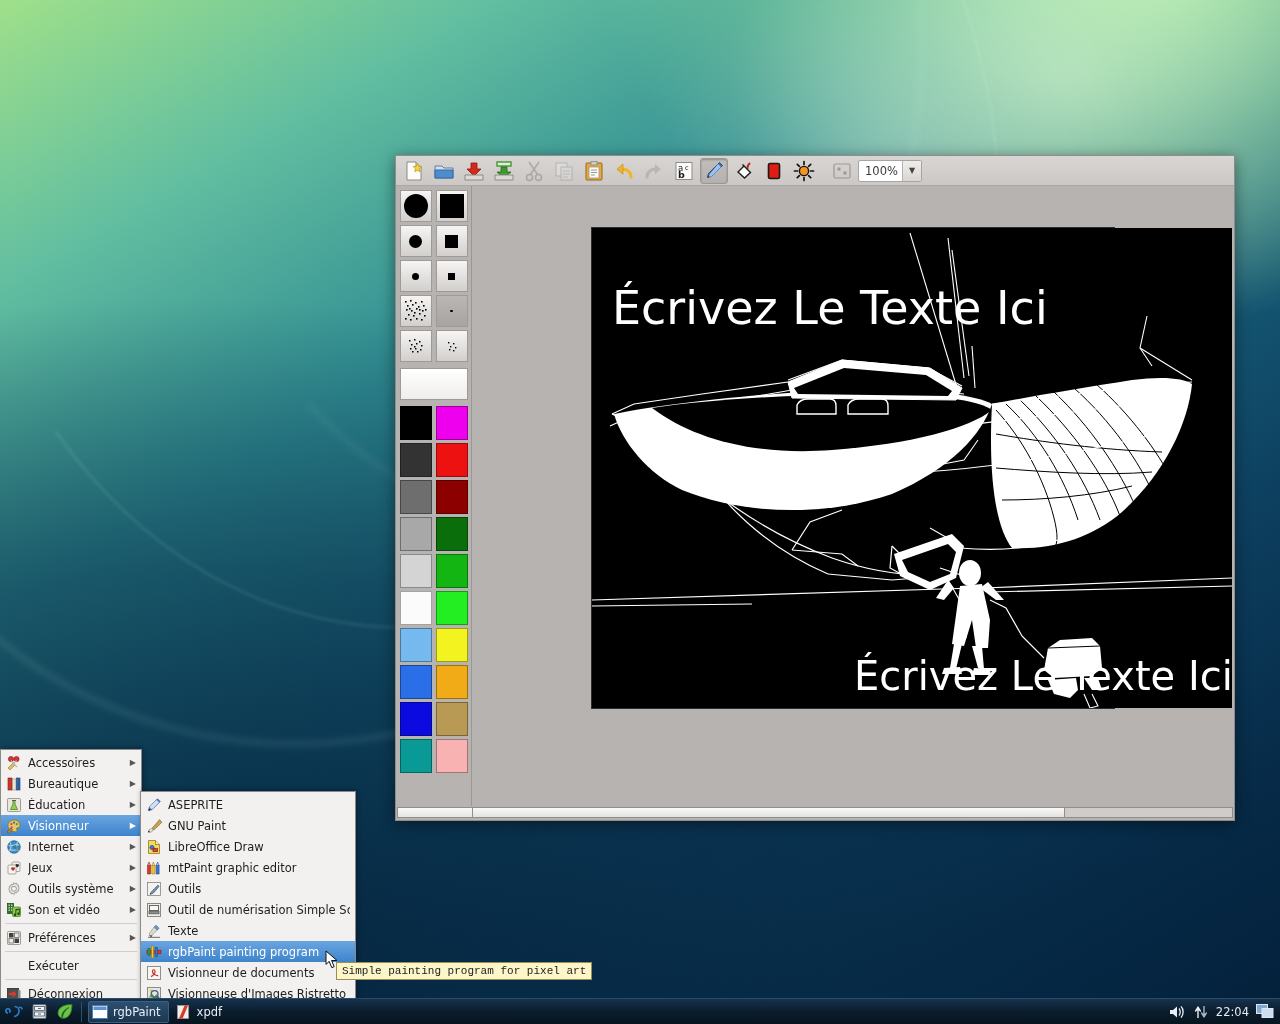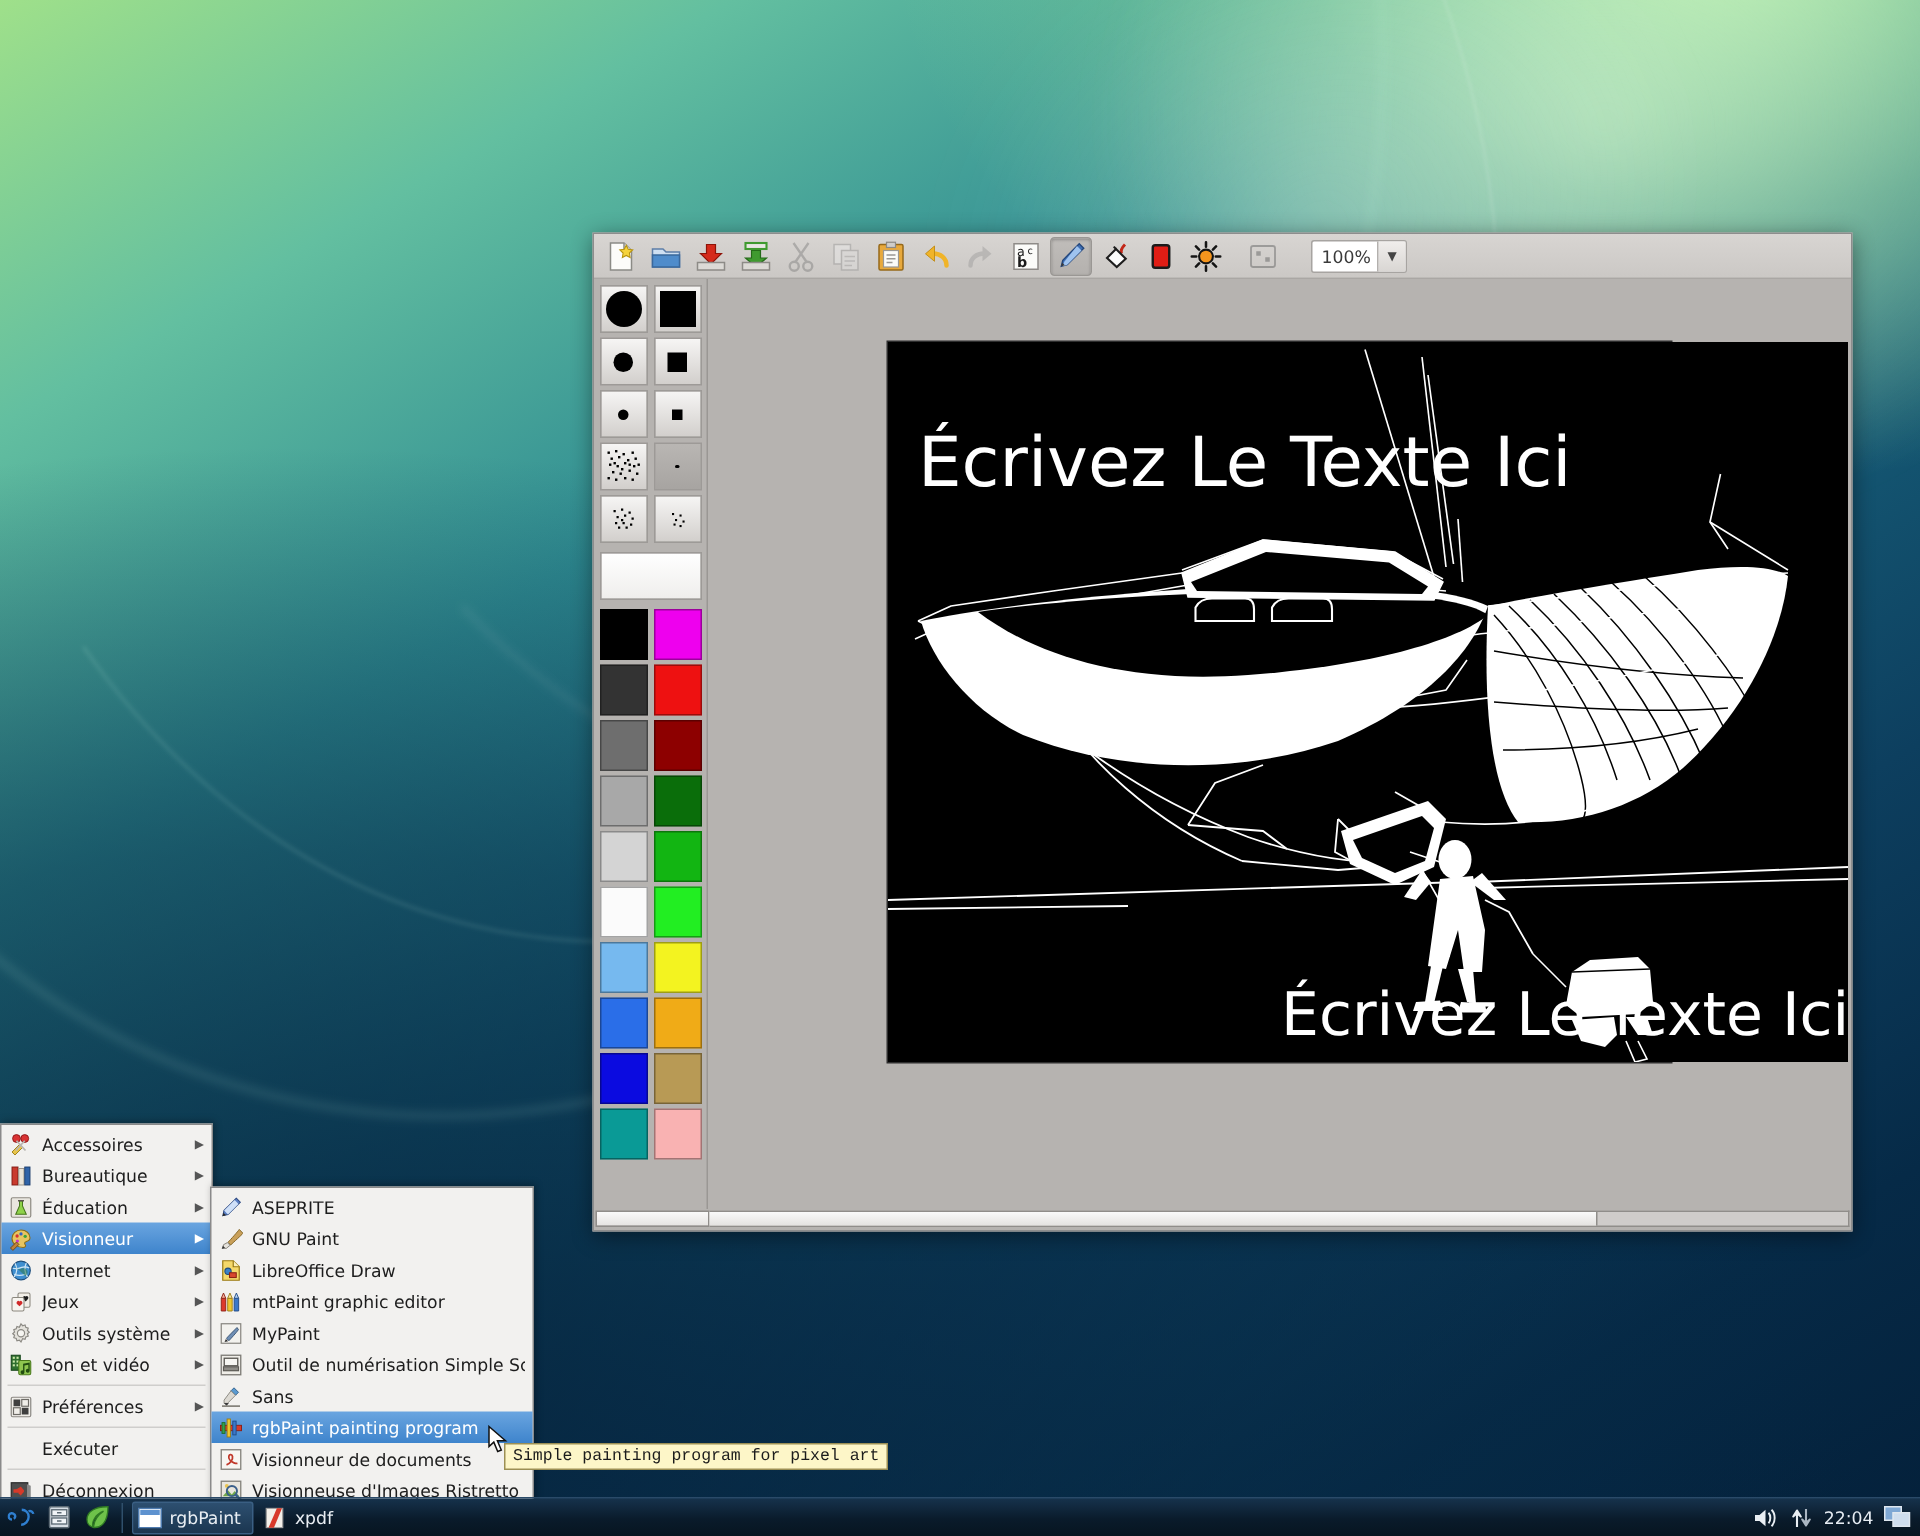--- a/index.html
+++ b/index.html
@@ -51,21 +51,21 @@
   .toolbar {
     height: 30px; background: linear-gradient(#d8d5d2,#cbc8c5);
     border-bottom: 1px solid #aaa7a4;
     display: flex; align-items: center; padding: 0 4px; gap: 2px;
   }
   .tbtn { width: 28px; height: 26px; display:flex; align-items:center; justify-content:center; border:1px solid transparent; border-radius:3px; }
   .tbtn.active { background: linear-gradient(#c0bdba,#b4b1ae); border-color:#9a9794; box-shadow: inset 0 1px 2px rgba(0,0,0,0.25); }
   .tbtn.sep { width: 6px; }
   .tbtn svg { display:block; }
   .zoom-combo {
-    margin-left: 16px; height: 22px; width: 64px; display:flex; align-items:center;
+    margin-left: 0; height: 22px; width: 64px; display:flex; align-items:center;
     background:#fff; border:1px solid #a7a4a1; border-radius:2px; font-size:11.5px; color:#3a3a3a;
   }
   .zoom-combo .zv { padding-left:6px; flex:1; }
   .zoom-combo .zarrow { width:19px; height:20px; display:flex; align-items:center; justify-content:center;
      background: linear-gradient(#f0eeec,#d9d6d3); border-left:1px solid #b3b0ad; font-size:8px; color:#444; }
 
   .workarea { flex: 1; display: flex; min-height: 0; }
   .palette {
     width: 76px; background: #b6b3b0; border-right: 1px solid #9a9794;
     padding: 4px 3px 2px 3px; display:flex; flex-direction: column; align-items:center; gap:3px;
@@ -704,38 +704,38 @@
         <path d="M10.1 5.5L11.6 2l1.5 3.5z" fill="#b5d2f3" stroke="#1f4a85" stroke-width=".6"></path>
       </svg>
       <span class="mlabel">mtPaint graphic editor</span>
     </div>
     <div class="mi">
       <svg class="mi-ico" viewBox="0 0 16 16">
         <rect x="1.5" y="1.5" width="13" height="13" fill="#f3f2ee" stroke="#86847e" stroke-width=".8"></rect>
         <path d="M12 4c-2 2-5.5 5.5-7 7.2l1.6 1.6C8.3 11 11.6 7.4 13 5.4z" fill="#6f8fb5" stroke="#37506f" stroke-width=".6"></path>
         <path d="M4.6 11.6l1.5 1.5-2.4.6z" fill="#2d2d2d"></path>
       </svg>
-      <span class="mlabel">MyPaint</span>
+      <span class="mlabel">Outils</span>
     </div>
     <div class="mi">
       <svg class="mi-ico" viewBox="0 0 16 16">
         <rect x="1.5" y="1.5" width="13" height="13" fill="#f0eee8" stroke="#7f7d77" stroke-width=".9"></rect>
         <rect x="3.5" y="3.5" width="9" height="5" fill="#f7f6f2" stroke="#5c5a55" stroke-width=".9"></rect>
         <rect x="3" y="9.2" width="10" height="2.6" fill="#8f8d87" stroke="#5c5a55" stroke-width=".8"></rect>
       </svg>
       <span class="mlabel">Outil de numérisation Simple Scan</span>
     </div>
     <div class="mi">
       <svg class="mi-ico" viewBox="0 0 16 16">
         <path d="M10 2.2l3 3-2 2-3-3z" fill="#5a9ad0" stroke="#2e5c87" stroke-width=".6"></path>
         <path d="M8 4.2l3 3-5.4 5.4H3.4v-2.2z" fill="#dcd9d2" stroke="#86837c" stroke-width=".6"></path>
         <path d="M3.4 12.4h3.2l-1.6 2z" fill="#3b3b3b"></path>
         <path d="M2 14.4h12" stroke="#86837c" stroke-width="1.2"></path>
       </svg>
-      <span class="mlabel">Sans</span>
+      <span class="mlabel">Texte</span>
     </div>
     <div class="mi sel">
       <svg class="mi-ico" viewBox="0 0 16 16">
         <rect x="1" y="6.2" width="14" height="3.6" fill="#d83a2a" stroke="#8b1b10" stroke-width=".6"></rect>
         <rect x="5.4" y="2" width="2.2" height="12" fill="#f0c72e" stroke="#9a7a12" stroke-width=".6"></rect>
         <rect x="9.2" y="3.4" width="2.2" height="9.2" fill="#3b78c9" stroke="#1f4a85" stroke-width=".6"></rect>
         <rect x="2" y="4.4" width="2" height="7.2" fill="#36a04a" stroke="#1d6a2b" stroke-width=".6"></rect>
       </svg>
       <span class="mlabel">rgbPaint painting program</span>
     </div>

